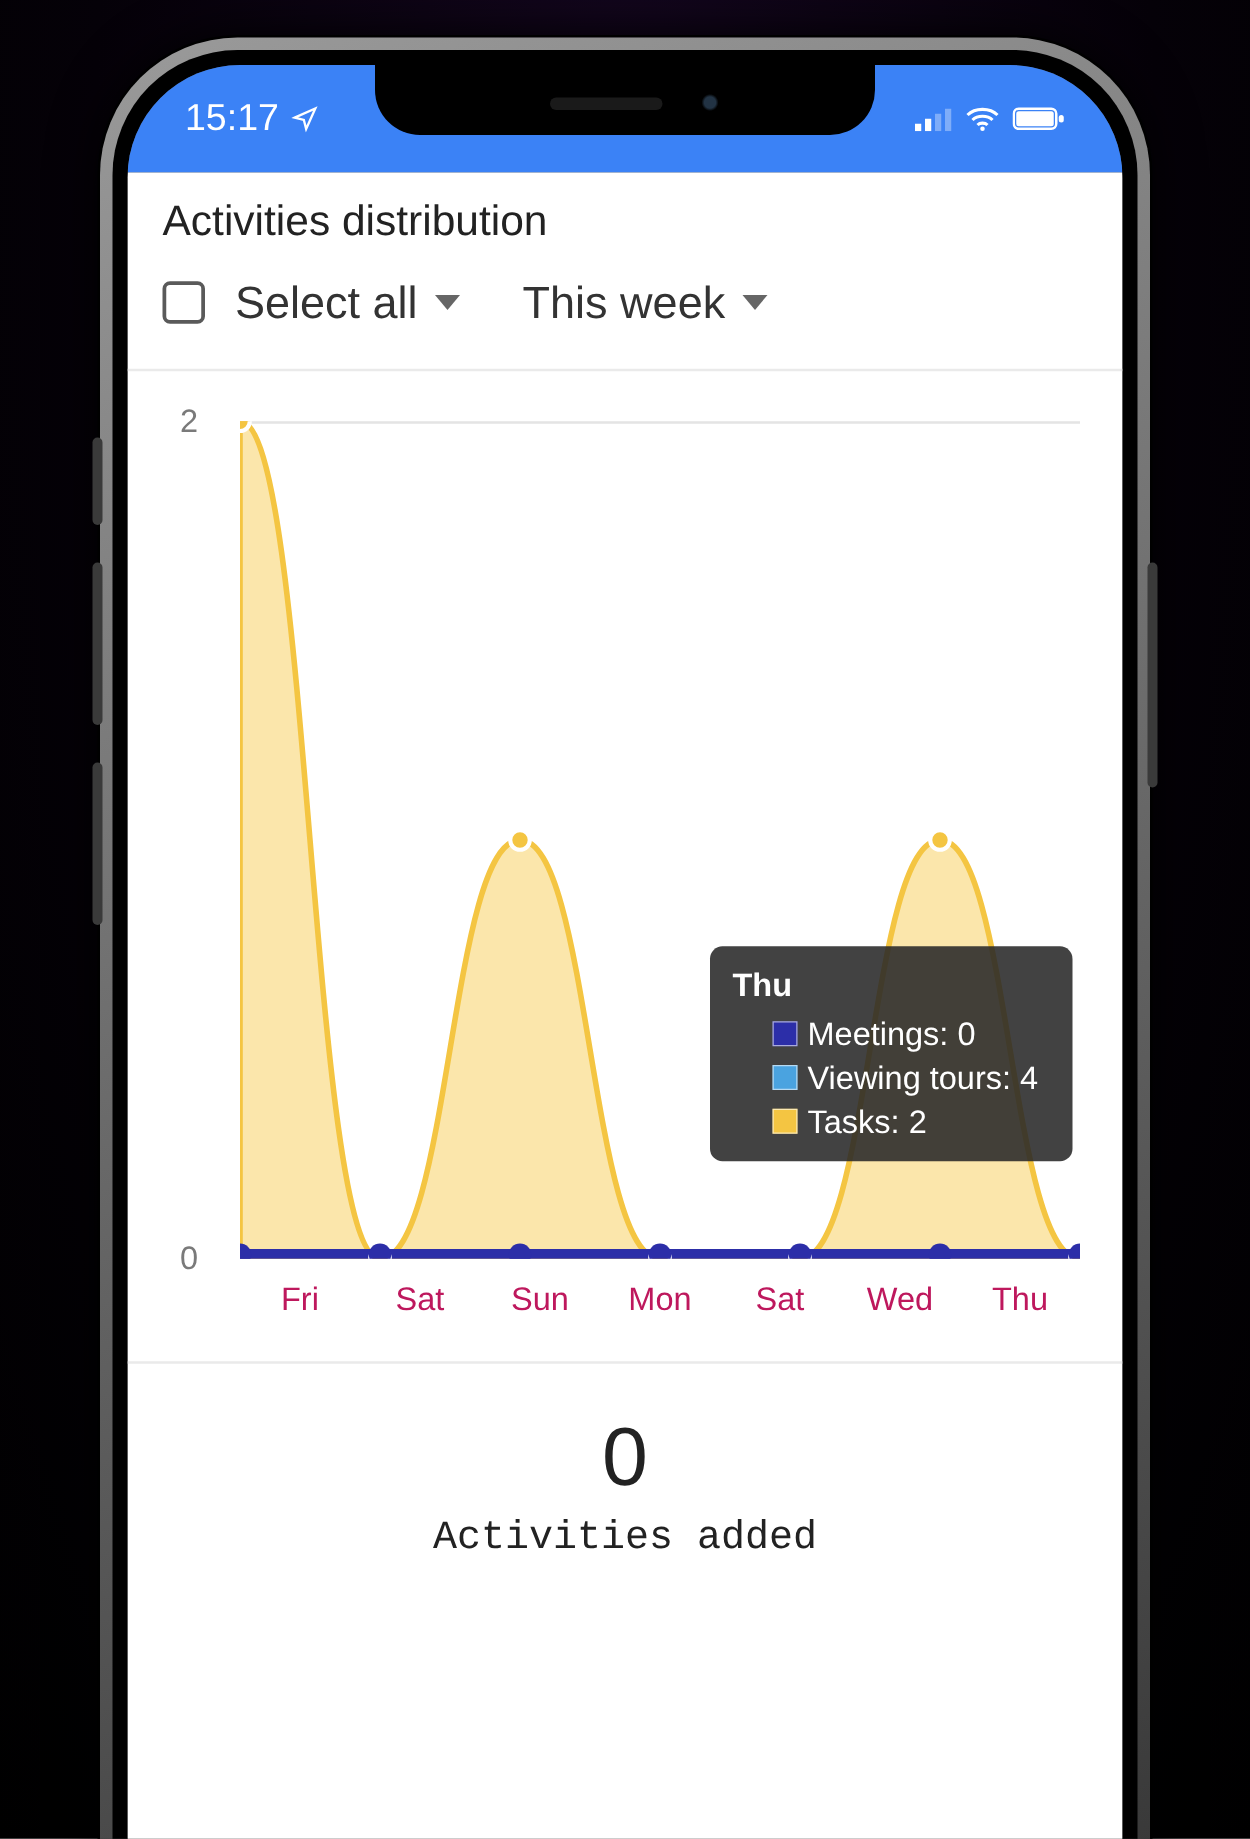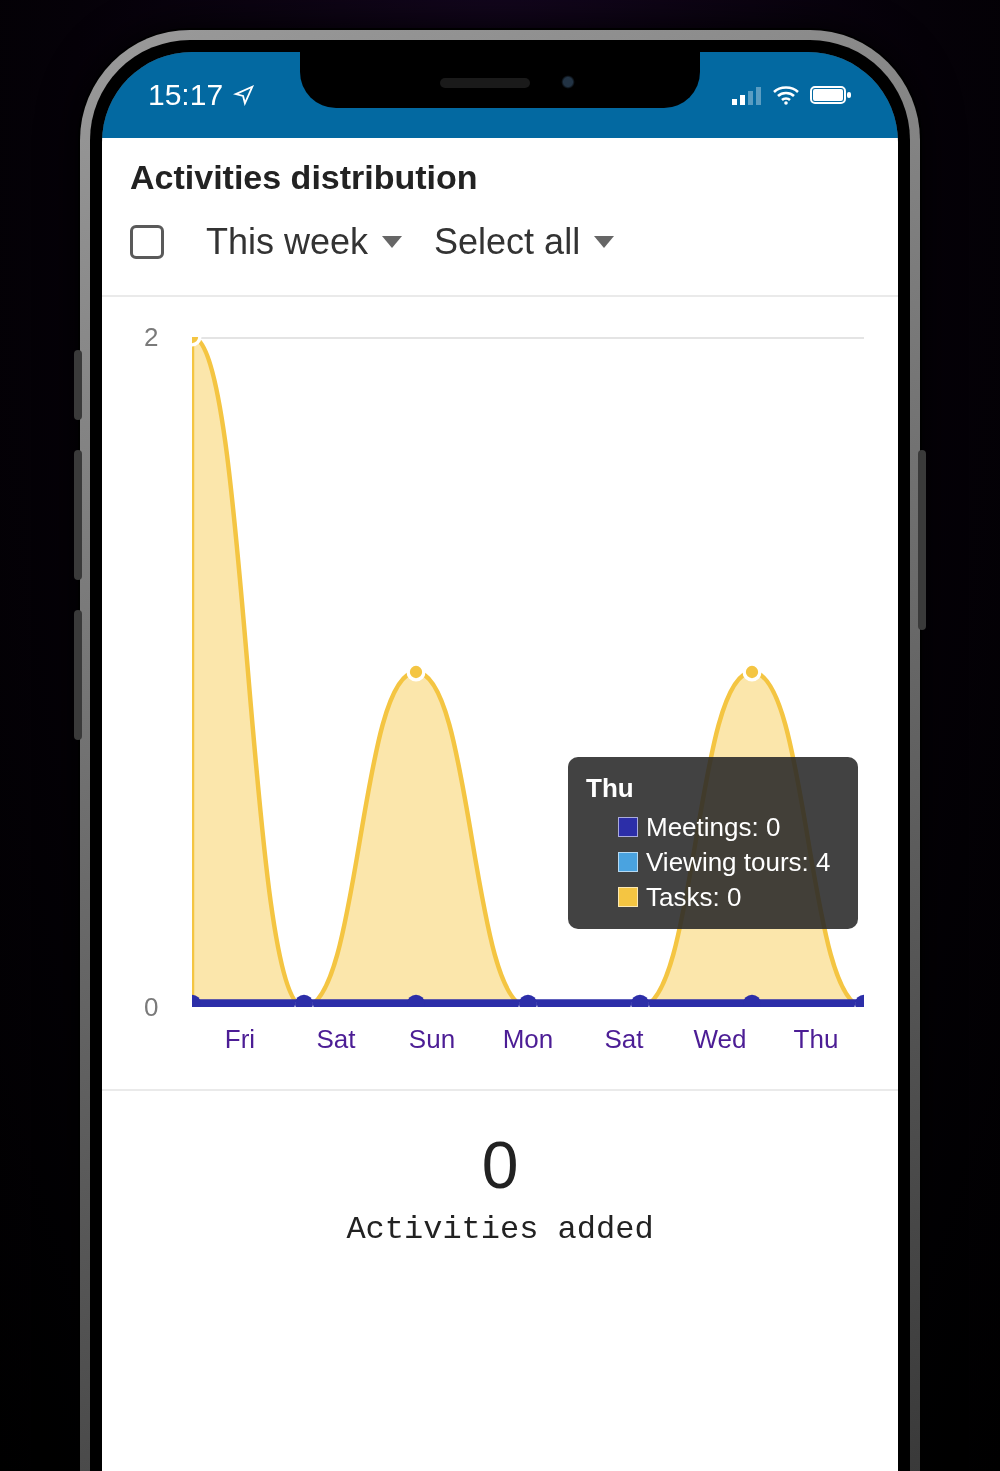--- a/index.html
+++ b/index.html
@@ -61,36 +61,36 @@
   }
   .status-bar {
     height: 86px;
     display:flex;
     justify-content:space-between;
     align-items:center;
     padding: 0 46px;
     color:#fff;
     font-size: 30px;
     font-weight:500;
-    background:#0369a1;
+    background:#3b82f6;
   }
   .status-left { display:flex; align-items:center; gap:10px;}
   .status-right { display:flex; align-items:center; gap:10px;}
   .loc-icon svg, .sig-icon svg, .wifi-icon svg, .bat-icon svg { display:block;}
   .screen {
     background:#fff;
     width:100%;
     height: calc(100% - 86px);
     padding: 0;
   }
   .page-title {
     font-size: 34px;
     color:#222;
     padding: 20px 28px 24px 28px;
-    font-weight: 700;
+    font-weight: 400;
   }
   .filters {
     display:flex;
     align-items:center;
     gap: 16px;
     padding: 0 28px 32px 28px;
     font-size: 36px;
     color:#333;
   }
   .checkbox {
@@ -105,21 +105,21 @@
     border-left:10px solid transparent;
     border-right:10px solid transparent;
     border-top:12px solid #666;
   }
   .divider { height:2px; background:#eaeaea; margin: 0;}
   .chart-wrap { position:relative; padding: 40px 20px 22px 20px; }
   .chart { position:relative; width:100%; height:730px;}
   .plot { position:absolute; left:70px; right:14px; top:0; bottom:60px;}
   .gridline { position:absolute; left:0; right:0; height:2px; background:#e4e4e4;}
   .ytick { position:absolute; left:-48px; font-size:26px; color:#7a7a7a; transform:translateY(-50%);}
-  .xticks { position:absolute; left:0; right:0; bottom:-48px; display:flex; justify-content:space-between; font-size:26px; color:#4c1d95;}
+  .xticks { position:absolute; left:0; right:0; bottom:-48px; display:flex; justify-content:space-between; font-size:26px; color:#be185d;}
   .xticks span { width:14.28%; text-align:center;}
   svg.plot-svg { position:absolute; inset:0; width:100%; height:100%;}
   .tooltip {
     position:absolute;
     right: 6px;
     bottom: 78px;
     background: rgba(40,40,40,0.88);
     color:#fff;
     border-radius:10px;
     padding: 14px 18px 14px 18px;
@@ -189,26 +189,26 @@
               </svg>
           </span>
         </div>
       </div>
 
       <div class="screen">
         <div class="page-title">Activities distribution</div>
 
         <div class="filters">
           <span class="checkbox"></span>
+          <div class="dd">
+            <span>Select all</span>
+            <span class="caret-down"></span>
+          </div>
           <div class="dd" style="margin-left:18px;">
             <span>This week</span>
-            <span class="caret-down"></span>
-          </div>
-          <div class="dd">
-            <span>Select all</span>
             <span class="caret-down"></span>
           </div>
         </div>
 
         <div class="divider"></div>
 
         <div class="chart-wrap">
           <div class="chart">
             <div class="plot">
 
@@ -250,21 +250,21 @@
                 <div class="tt-row">
                     <span class="sw" style="background:#2c2ea8"></span>
                     <span>Meetings: 0</span>
                   </div>
                 <div class="tt-row">
                     <span class="sw" style="background:#4aa3e0"></span>
                     <span>Viewing tours: 4</span>
                   </div>
                 <div class="tt-row">
                     <span class="sw" style="background:#f4c542"></span>
-                    <span>Tasks: 0</span>
+                    <span>Tasks: 2</span>
                   </div>
               </div>
             </div>
           </div>
         </div>
 
         <div class="divider"></div>
 
         <div class="summary">
           <div class="summary-num">0</div>

